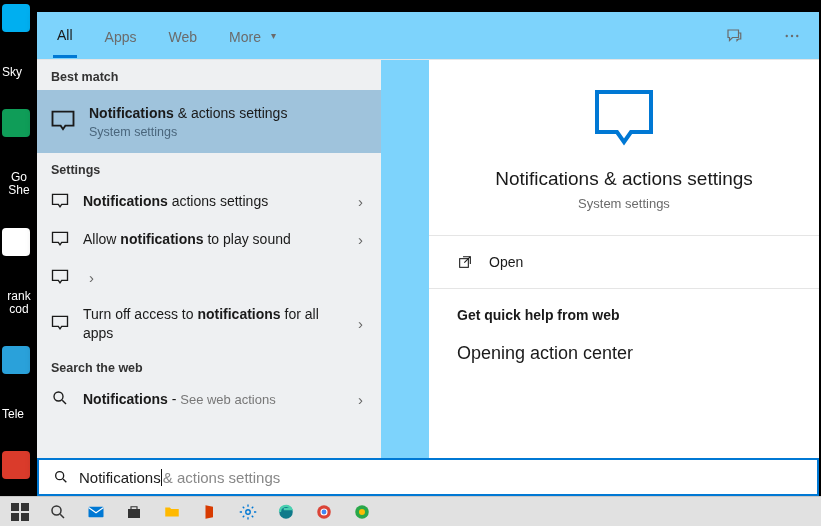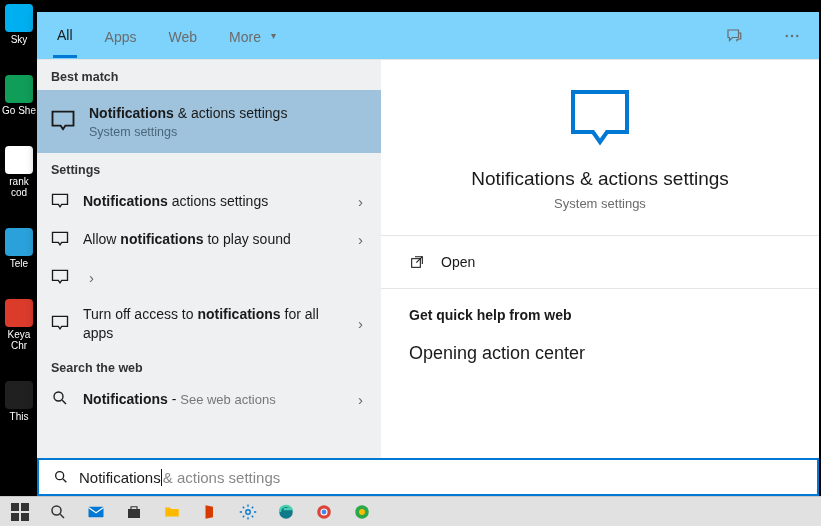--- a/index.html
+++ b/index.html
@@ -19,25 +19,26 @@
   height: 496px;
   display: flex;
   flex-direction: column;
   gap: 30px;
   padding: 4px 2px;
 }
 .desktop-icon {
   width: 34px;
   display: flex;
   flex-direction: column;
-  align-items: center;
+  align-items: flex-start;
   color: #fff;
-  font-size: 10px;
+  font-size: 12px;
   text-align: center;
   line-height: 1.1;
+  gap: 32px;
 }
 .desktop-icon .di-glyph {
   width: 28px; height: 28px;
   background: #2b79c2;
   border-radius: 4px;
   margin-bottom: 2px;
 }
 
 .search-flyout {
   position: absolute;
@@ -64,20 +65,21 @@
 .tabs .tab { padding: 14px 4px 12px; cursor: pointer; }
 .tabs .tab.active { color: #1a1a1a; border-bottom: 3px solid #0078d4; font-weight: 400; }
 .tabs .more-chevron { font-size: 10px; margin-left: -18px; color: #6b6b6b; }
 .tabs .spacer { flex: 1; }
 .tabs .tab-right { width: 34px; height: 34px; display: flex; align-items: center; justify-content: center; color: #6b6b6b; cursor: pointer; }
 
 .content {
   flex: 1;
   display: flex;
   min-height: 0;
+  gap: 48px;
 }
 
 .left {
   width: 344px;
   background: #eef0f2;
   display: flex;
   flex-direction: column;
   overflow: hidden;
 }
 .section-header {

